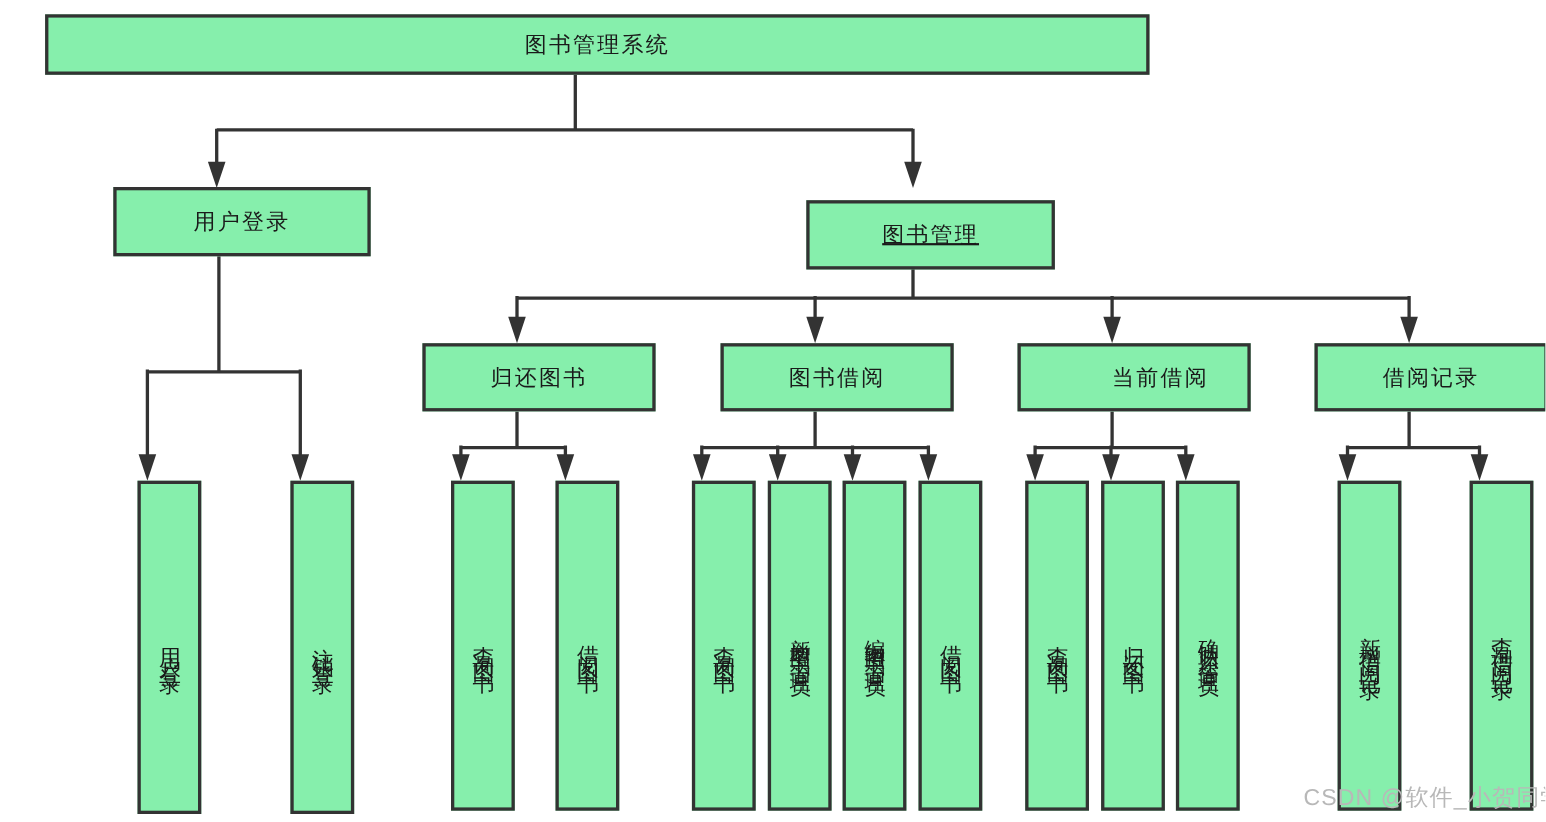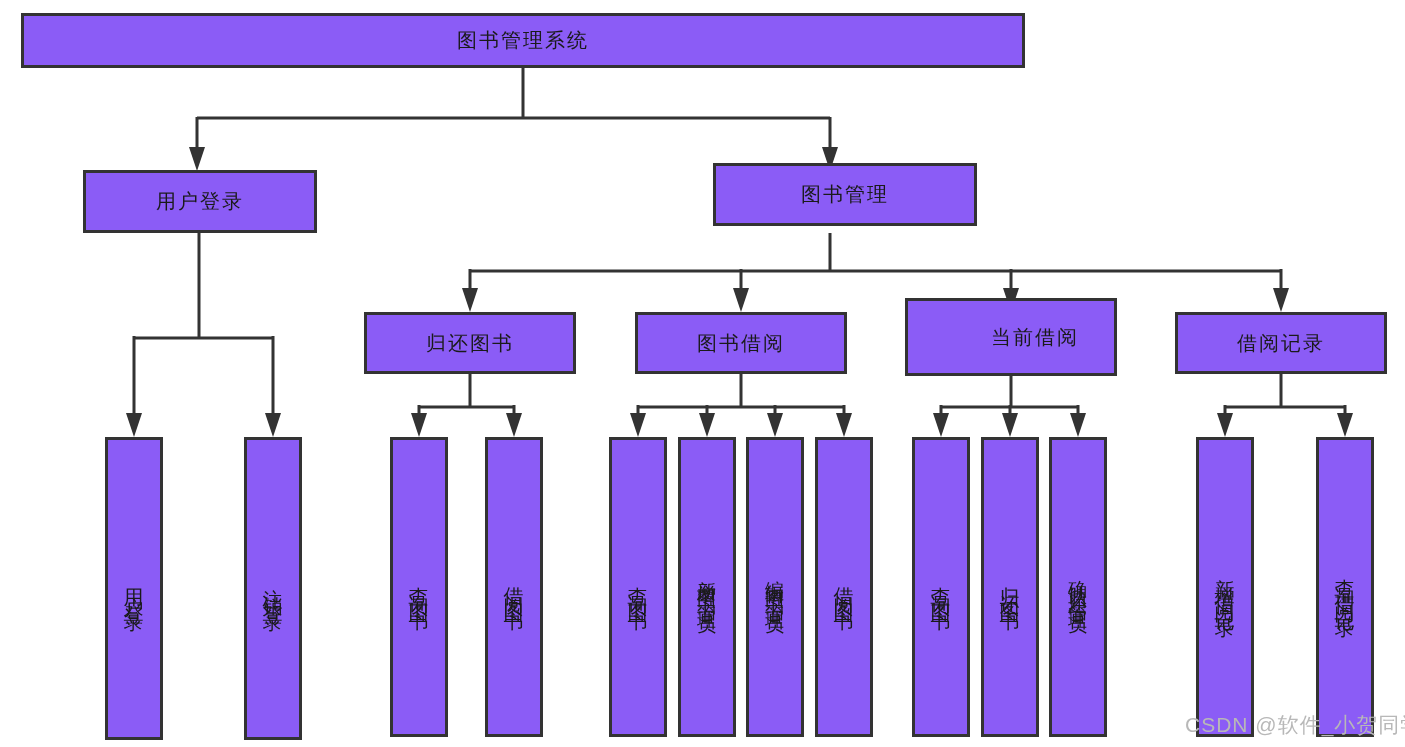--- a/index.html
+++ b/index.html
@@ -19,28 +19,29 @@
     position: absolute;
     left: 0;
     top: 0;
     width: 1405px;
     height: 747px;
     z-index: 0;
   }
   .node {
     position: absolute;
     box-sizing: border-box;
-    background: #8b5cf6;
+    background: #86efac;
     border: 3px solid #333333;
     display: flex;
     align-items: center;
     justify-content: center;
     color: #1a1a1a;
     font-size: 20px;
     z-index: 1;
+    margin-left: 20px;
   }
   .node .hlabel {
     letter-spacing: 2px;
     white-space: nowrap;
   }
   .node .vlabel {
     writing-mode: vertical-rl;
     text-orientation: mixed;
     letter-spacing: 8px;
     line-height: 1;
@@ -93,31 +94,31 @@
     "></path>
   </svg>
 
   <div class="node" style="left:21px; top:13px; width:1004px; height:55px;">
     <span class="hlabel">图书管理系统</span>
   </div>
 
   <div class="node" style="left:83px; top:170px; width:234px; height:63px;">
     <span class="hlabel">用户登录</span>
   </div>
-  <div class="node" style="left:713px; top:163px; width:264px; height:63px;">
+  <div class="node" style="left:713px; top:182px; width:226px; height:63px;text-decoration:underline;">
     <span class="hlabel">图书管理</span>
   </div>
 
   <div class="node" style="left:364px; top:312px; width:212px; height:62px;">
     <span class="hlabel">归还图书</span>
   </div>
   <div class="node" style="left:635px; top:312px; width:212px; height:62px;">
     <span class="hlabel">图书借阅</span>
   </div>
-  <div class="node" style="left:905px; top:298px; width:212px; height:78px;padding-left:48px;">
+  <div class="node" style="left:905px; top:312px; width:212px; height:62px;padding-left:48px;">
     <span class="hlabel">当前借阅</span>
   </div>
   <div class="node" style="left:1175px; top:312px; width:212px; height:62px;">
     <span class="hlabel">借阅记录</span>
   </div>
 
   <div class="node leaf" style="left:105px; top:437px; width:58px; height:303px;">
     <span class="vlabel">用户登录</span>
   </div>
   <div class="node leaf" style="left:244px; top:437px; width:58px; height:303px;">

